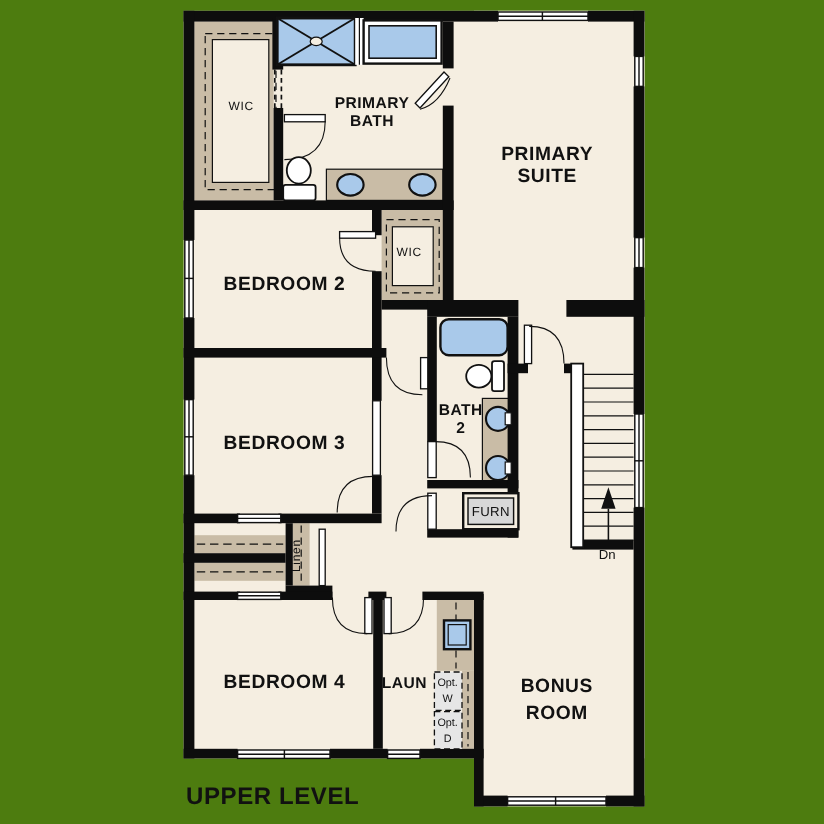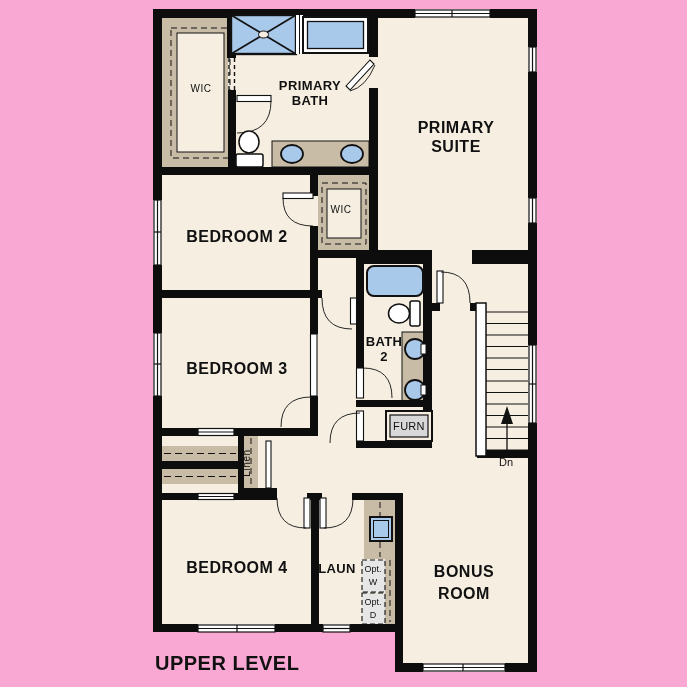--- a/index.html
+++ b/index.html
@@ -1,16 +1,16 @@
 <!DOCTYPE html>
 <html><head>
 <meta charset="utf-8">
 <style>
   html,body{margin:0;padding:0;background:#ffffff;}
-  .stage{position:relative;width:687px;height:687px;background:#f9a8d4;overflow:hidden;
+  .stage{position:relative;width:687px;height:687px;background:#4d7c0f;overflow:hidden;
          font-family:"Liberation Sans", sans-serif;}
   svg{position:absolute;left:0;top:0;}
   text{fill:#111;}
   .room-label{font-size:16px;font-weight:bold;letter-spacing:.5px;}
   .room-label-sm{font-size:13px;font-weight:bold;letter-spacing:.4px;}
   .tiny-label{font-size:10px;letter-spacing:.6px;}
   .micro-label{font-size:9px;}
   .furn-label{font-size:11px;letter-spacing:.3px;}
   .dn-label{font-size:11px;}
   .title-label{font-size:20px;font-weight:bold;letter-spacing:.5px;}

